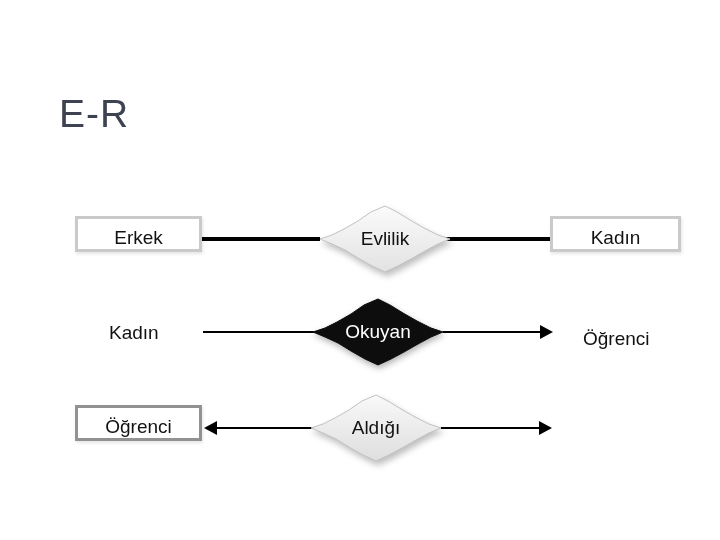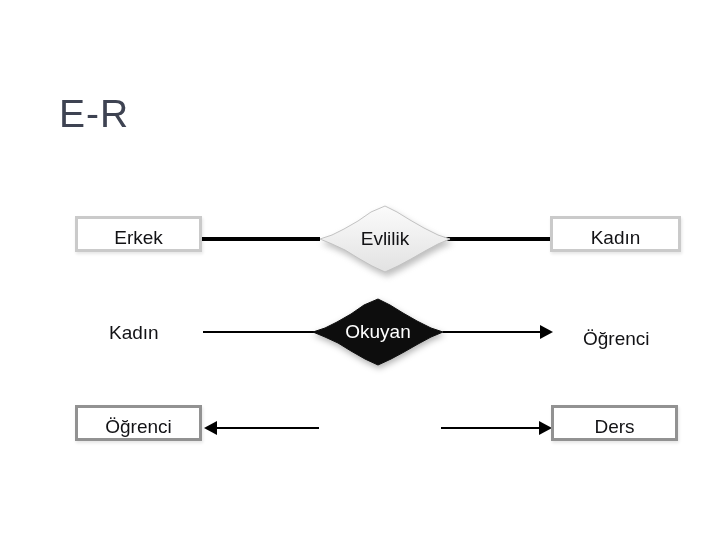--- a/index.html
+++ b/index.html
@@ -108,21 +108,30 @@
 
   <div class="plain-label" style="left:583px;top:328px;">Öğrenci</div>
 
   <div class="entity dark" style="left:75px;top:405px;width:127px;">
     <span>Öğrenci</span>
   </div>
 
   <div class="arrowhead left" style="left:204px;top:421px;"></div>
   <div class="connector thin" style="left:215px;top:427px;width:104px;"></div>
 
+  <div class="diamond light" style="left:308px;top:391px;">
+    <svg viewBox="0 0 136 74">
+      <defs>
+        <linearGradient id="g2" x1="0" y1="0" x2="0" y2="1">
+          <stop offset="0" stop-color="#f9f9f9"></stop>
+            <stop offset="1" stop-color="#dedede"></stop>
+        </linearGradient>
+      </defs>
+      <polygon class="dshape-light" points="3,37 15,33 27,27 41,19 54,10 68,4 80,10 93,18 107,26 121,33 133,37 121,42 108,49 94,57 81,64 68,70 55,64 41,56 28,48 15,42" fill="url(#g2)" stroke="#c2c2c2" stroke-width="1" stroke-linejoin="round"></polygon>
+    </svg>
+    <span class="dlabel">Aldığı</span>
+  </div>
 
   <div class="connector thin" style="left:441px;top:427px;width:100px;"></div>
   <div class="arrowhead right" style="left:539px;top:421px;"></div>
 
-  <div class="entity dark" style="left:551px;top:405px;width:127px;">
-    <span>Ders</span>
-  </div>
 
 </div>
 
 </body></html>

